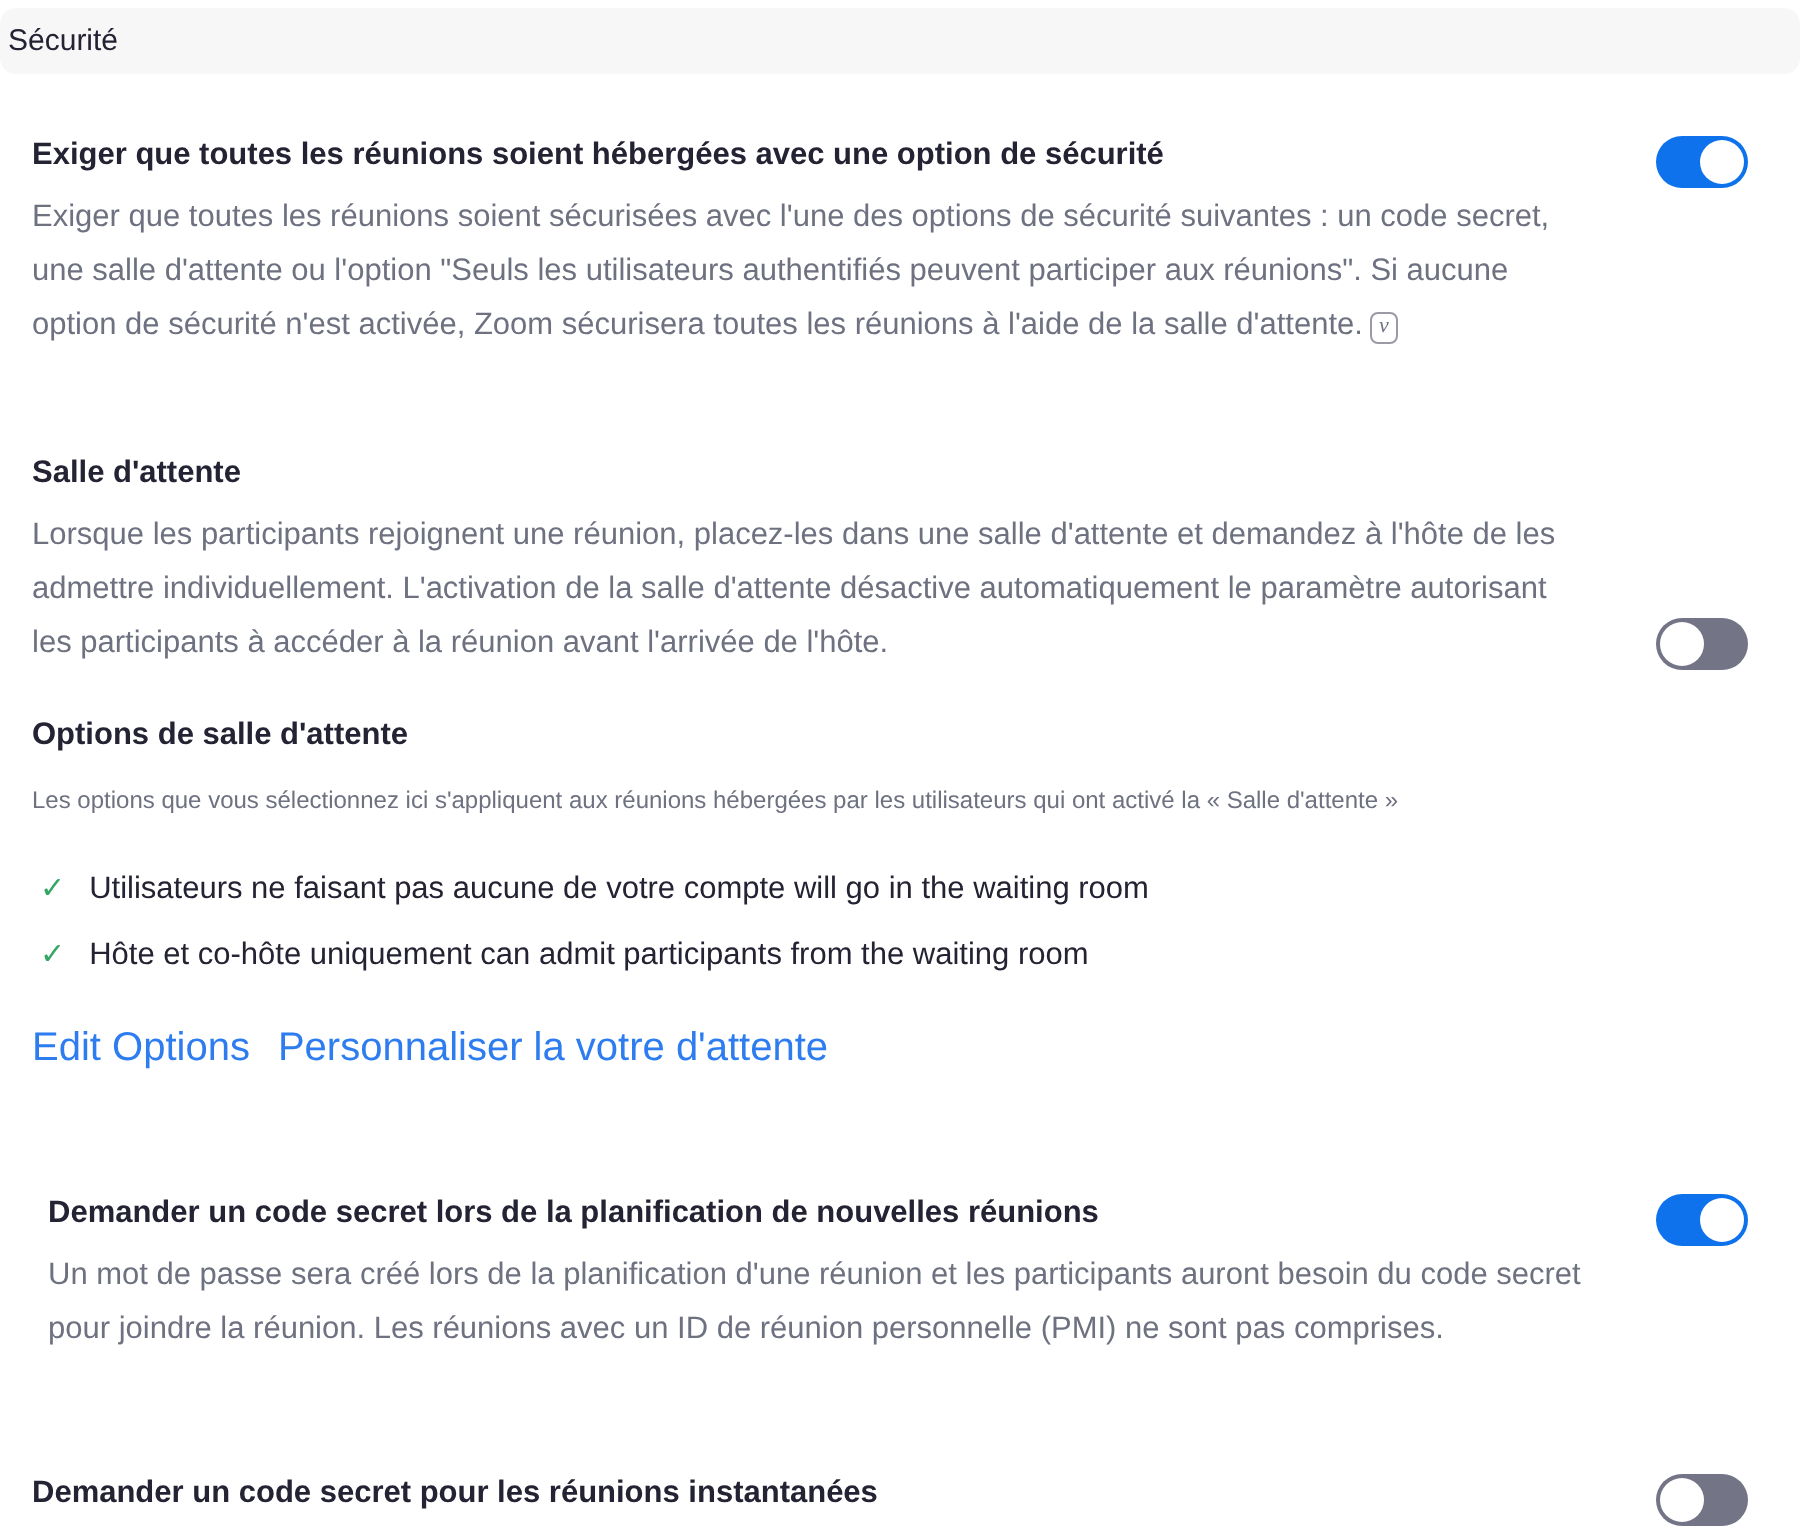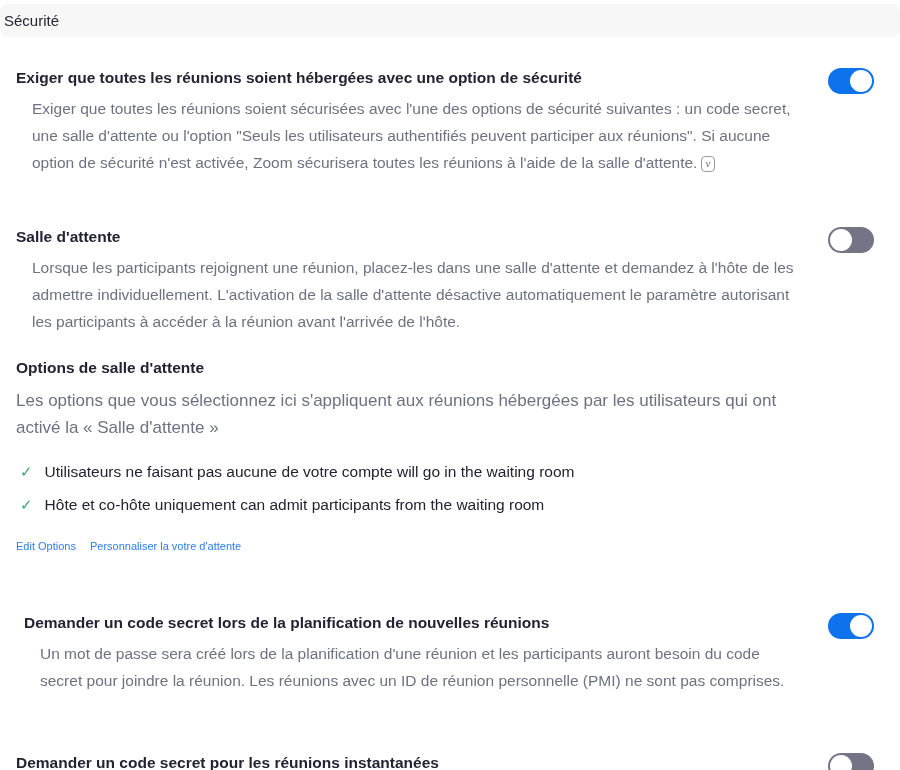--- a/index.html
+++ b/index.html
@@ -32,47 +32,47 @@
     font-size:15.5px;
     font-weight:bold;
     color:#232333;
     line-height:22px;
     margin:0;
   }
   .setting-desc{
     font-size:15.5px;
     color:#6E7180;
     line-height:27px;
-    margin:6px 0 0 16px;
+    margin:6px 0 0 0;
   }
   .row-1{ margin-top:30px; }
-  .row-2{ margin-top:50px; }
+  .row-2{ margin-top:50px;align-items:flex-end; }
   .row-3{ margin-top:60px;padding-left:24px; }
   .row-4{ margin-top:58px; }
   .sub-block{ padding:0 31px 0 16px; margin-top:22px; }
   .sub-title{
     font-size:15.5px; font-weight:bold; color:#232333; line-height:22px; margin:0;
   }
   .sub-desc{
-    font-size:17px; color:#6E7180; line-height:27px; margin:8px 0 12px 0; width:778px;
+    font-size:12px; color:#6E7180; line-height:27px; margin:8px 0 12px 0; width:778px;
   }
   .check-list{ margin:20px 0 0 4px; }
   .check-item{
     display:flex; align-items:flex-start;
     font-size:15.5px; color:#232333; line-height:22px;
     margin-bottom:11px;
   }
   .check-icon{
     color:var(--check-color,#35A764);
     font-size:15px; margin-right:12px; line-height:22px;
   }
   .links-row{ margin-top:24px; display:flex; gap:14px; }
   .link{
     color:var(--link-color,#2D7DF0);
-    font-size:11px; text-decoration:none; cursor:pointer;
+    font-size:20px; text-decoration:none; cursor:pointer;
   }
   .toggle{
     width:46px; height:26px; border-radius:13px;
     position:relative; flex-shrink:0; cursor:pointer; margin-top:1px;
   }
   .toggle.on{ background:var(--toggle-on,#0E72ED); }
   .toggle.off{ background:var(--toggle-off,#747487); }
   .toggle .knob{
     width:22px; height:22px; border-radius:50%; background:#ffffff;
     position:absolute; top:2px;

